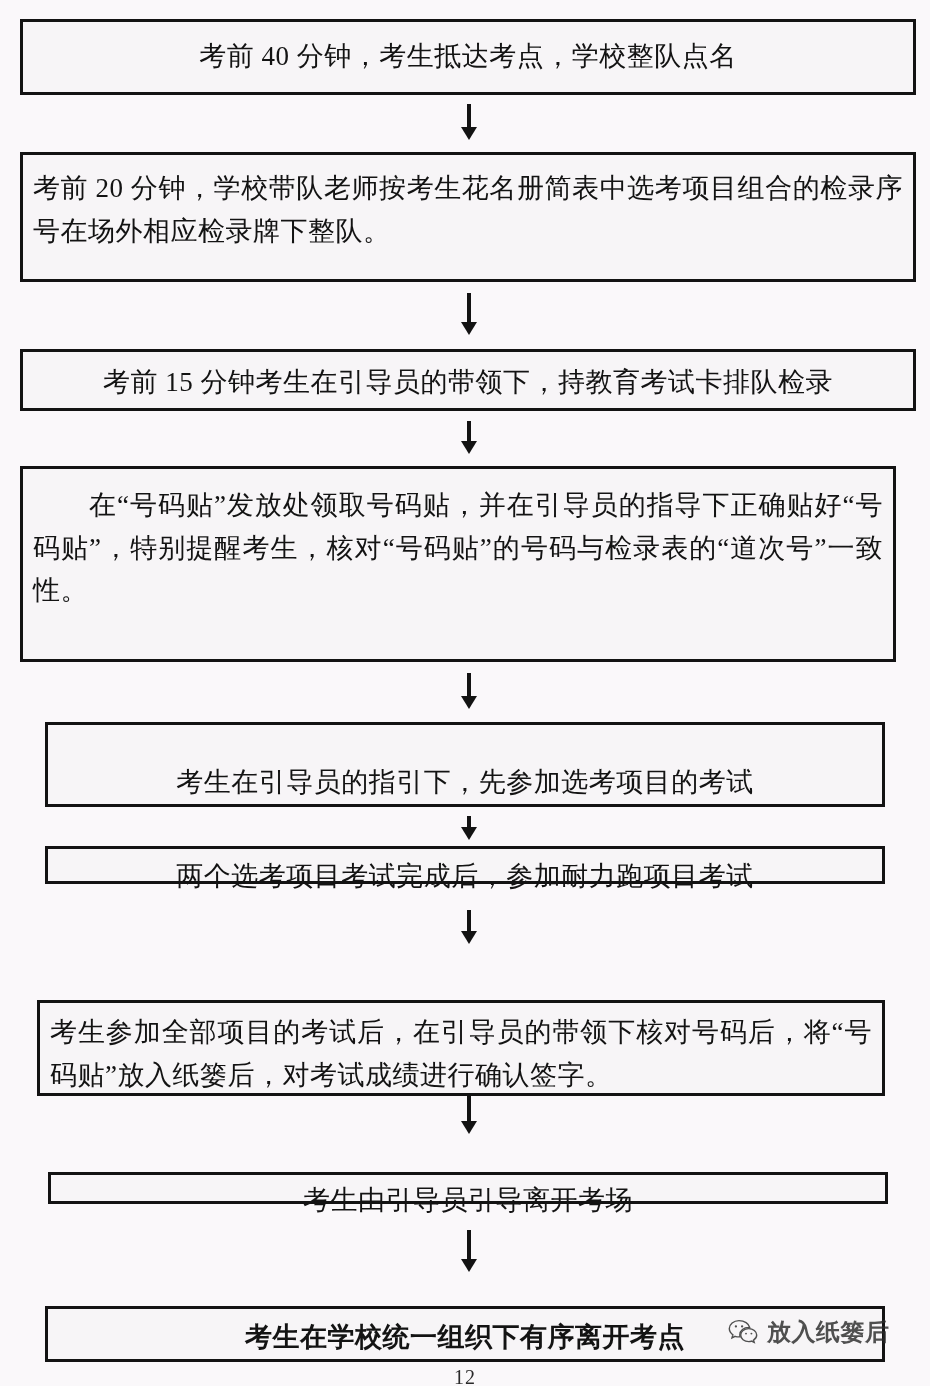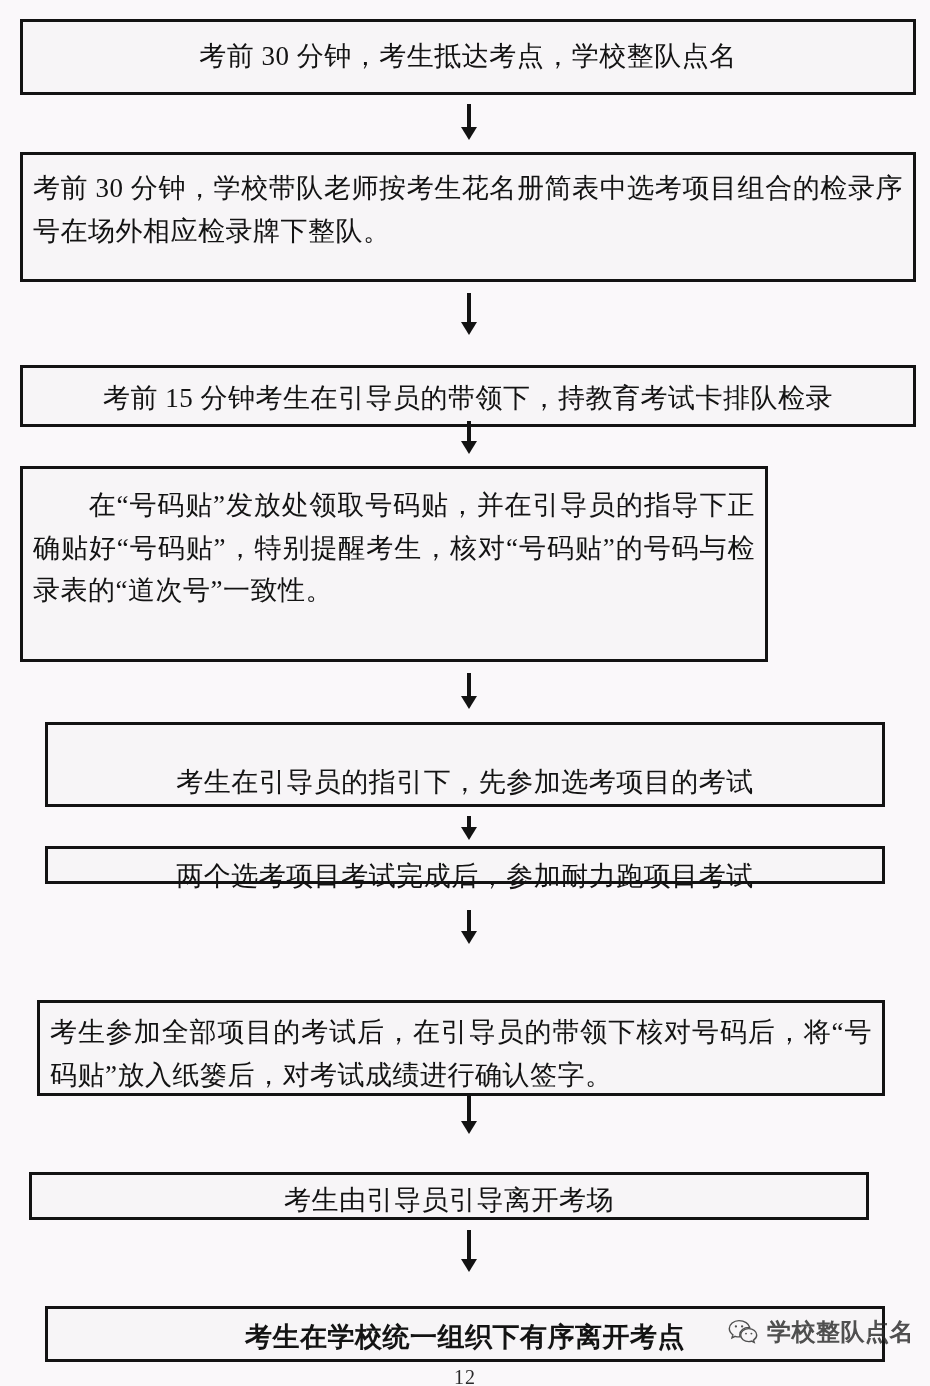--- a/index.html
+++ b/index.html
@@ -49,36 +49,36 @@
   .t-center { text-align: center; }
   .t-just   { text-align: justify; text-align-last: left; }
 
   
   #box1 { left: 20px;  top: 19px;   width: 896px; height: 76px; }
   #box1 .box-text { padding-top: 13px; }
 
   #box2 { left: 20px;  top: 152px;  width: 896px; height: 130px; }
   #box2 .box-text { padding-top: 12px; }
 
-  #box3 { left: 20px;  top: 349px;  width: 896px; height: 62px; margin-top: 16px; }
+  #box3 { left: 20px;  top: 349px;  width: 896px; height: 62px; }
   #box3 .box-text { padding-top: 9px; }
 
-  #box4 { left: 20px;  top: 466px;  width: 748px; height: 196px; }
+  #box4 { left: 20px;  top: 466px;  width: 876px; height: 196px; }
   #box4 .box-text { padding-top: 15px; }
 
   #box5 { left: 45px;  top: 722px;  width: 840px; height: 85px; justify-content: flex-end; }
   #box5 .box-text { padding-top: 12px; }
 
   #box6 { left: 45px;  top: 846px;  width: 840px; height: 38px; }
   #box6 .box-text { padding-top: 6px; }
 
   #box7 { left: 37px;  top: 1000px; width: 848px; height: 96px; }
   #box7 .box-text { padding-top: 8px; }
 
-  #box8 { left: 29px;  top: 1172px; width: 840px; height: 48px; }
+  #box8 { left: 48px;  top: 1172px; width: 840px; height: 32px; }
   #box8 .box-text { padding-top: 4px; }
 
   #box9 { left: 45px;  top: 1306px; width: 840px; height: 56px; }
   #box9 .box-text { padding-top: 7px; font-weight: bold; }
 
   
   .arrow {
     position: absolute;
     width: 26px;
     display: flex;
@@ -160,29 +160,29 @@
     color: #2a2a2a;
     letter-spacing: 1px;
   }
 </style>
 </head>
 <body>
 
 <div class="page">
 
   <div class="flow-box" id="box1">
-    <div class="box-text t-center">考前 30 分钟，考生抵达考点，学校整队点名</div>
+    <div class="box-text t-center">考前 40 分钟，考生抵达考点，学校整队点名</div>
   </div>
   <div class="arrow" id="arrow1">
     <div class="shaft"></div>
     <div class="head"></div>
   </div>
 
   <div class="flow-box" id="box2">
-    <div class="box-text t-just">考前 30 分钟，学校带队老师按考生花名册简表中选考项目组合的检录序号在场外相应检录牌下整队。</div>
+    <div class="box-text t-just">考前 20 分钟，学校带队老师按考生花名册简表中选考项目组合的检录序号在场外相应检录牌下整队。</div>
   </div>
   <div class="arrow" id="arrow2">
     <div class="shaft"></div>
     <div class="head"></div>
   </div>
 
   <div class="flow-box" id="box3">
     <div class="box-text t-center">考前 15 分钟考生在引导员的带领下，持教育考试卡排队检录</div>
   </div>
   <div class="arrow" id="arrow3">
@@ -238,18 +238,18 @@
     <span class="wm-logo">
       <svg width="30" height="26" viewBox="0 0 30 26" xmlns="http://www.w3.org/2000/svg">
         <path d="M11 1.6C5.6 1.6 1.3 5.2 1.3 9.6c0 2.5 1.4 4.7 3.6 6.2L4 18.9l3.1-1.6c1.2.4 2.5.6 3.9.6.4 0 .7 0 1.1-.1-.2-.6-.3-1.3-.3-2 0-4.1 4-7.4 8.9-7.4.3 0 .7 0 1 .1C20.9 4.7 16.5 1.6 11 1.6z" fill="none" stroke="#2b2b2b" stroke-width="1.4"></path>
         <circle cx="7.9" cy="7.4" r="1.15" fill="#2b2b2b"></circle>
         <circle cx="14.1" cy="7.4" r="1.15" fill="#2b2b2b"></circle>
         <path d="M28.7 16.1c0-3.6-3.6-6.5-8-6.5s-8 2.9-8 6.5c0 3.6 3.6 6.5 8 6.5 1 0 2-.2 2.9-.5l2.6 1.3-.7-2.2c1.9-1.2 3.2-3 3.2-5.1z" fill="none" stroke="#2b2b2b" stroke-width="1.4"></path>
         <circle cx="18" cy="14.6" r="0.95" fill="#2b2b2b"></circle>
         <circle cx="23.4" cy="14.6" r="0.95" fill="#2b2b2b"></circle>
       </svg>
     </span>
-    <span class="wm-text">学校整队点名</span>
+    <span class="wm-text">放入纸篓后</span>
   </div>
 
   <div class="page-number">12</div>
 
 </div>
 
 </body></html>

